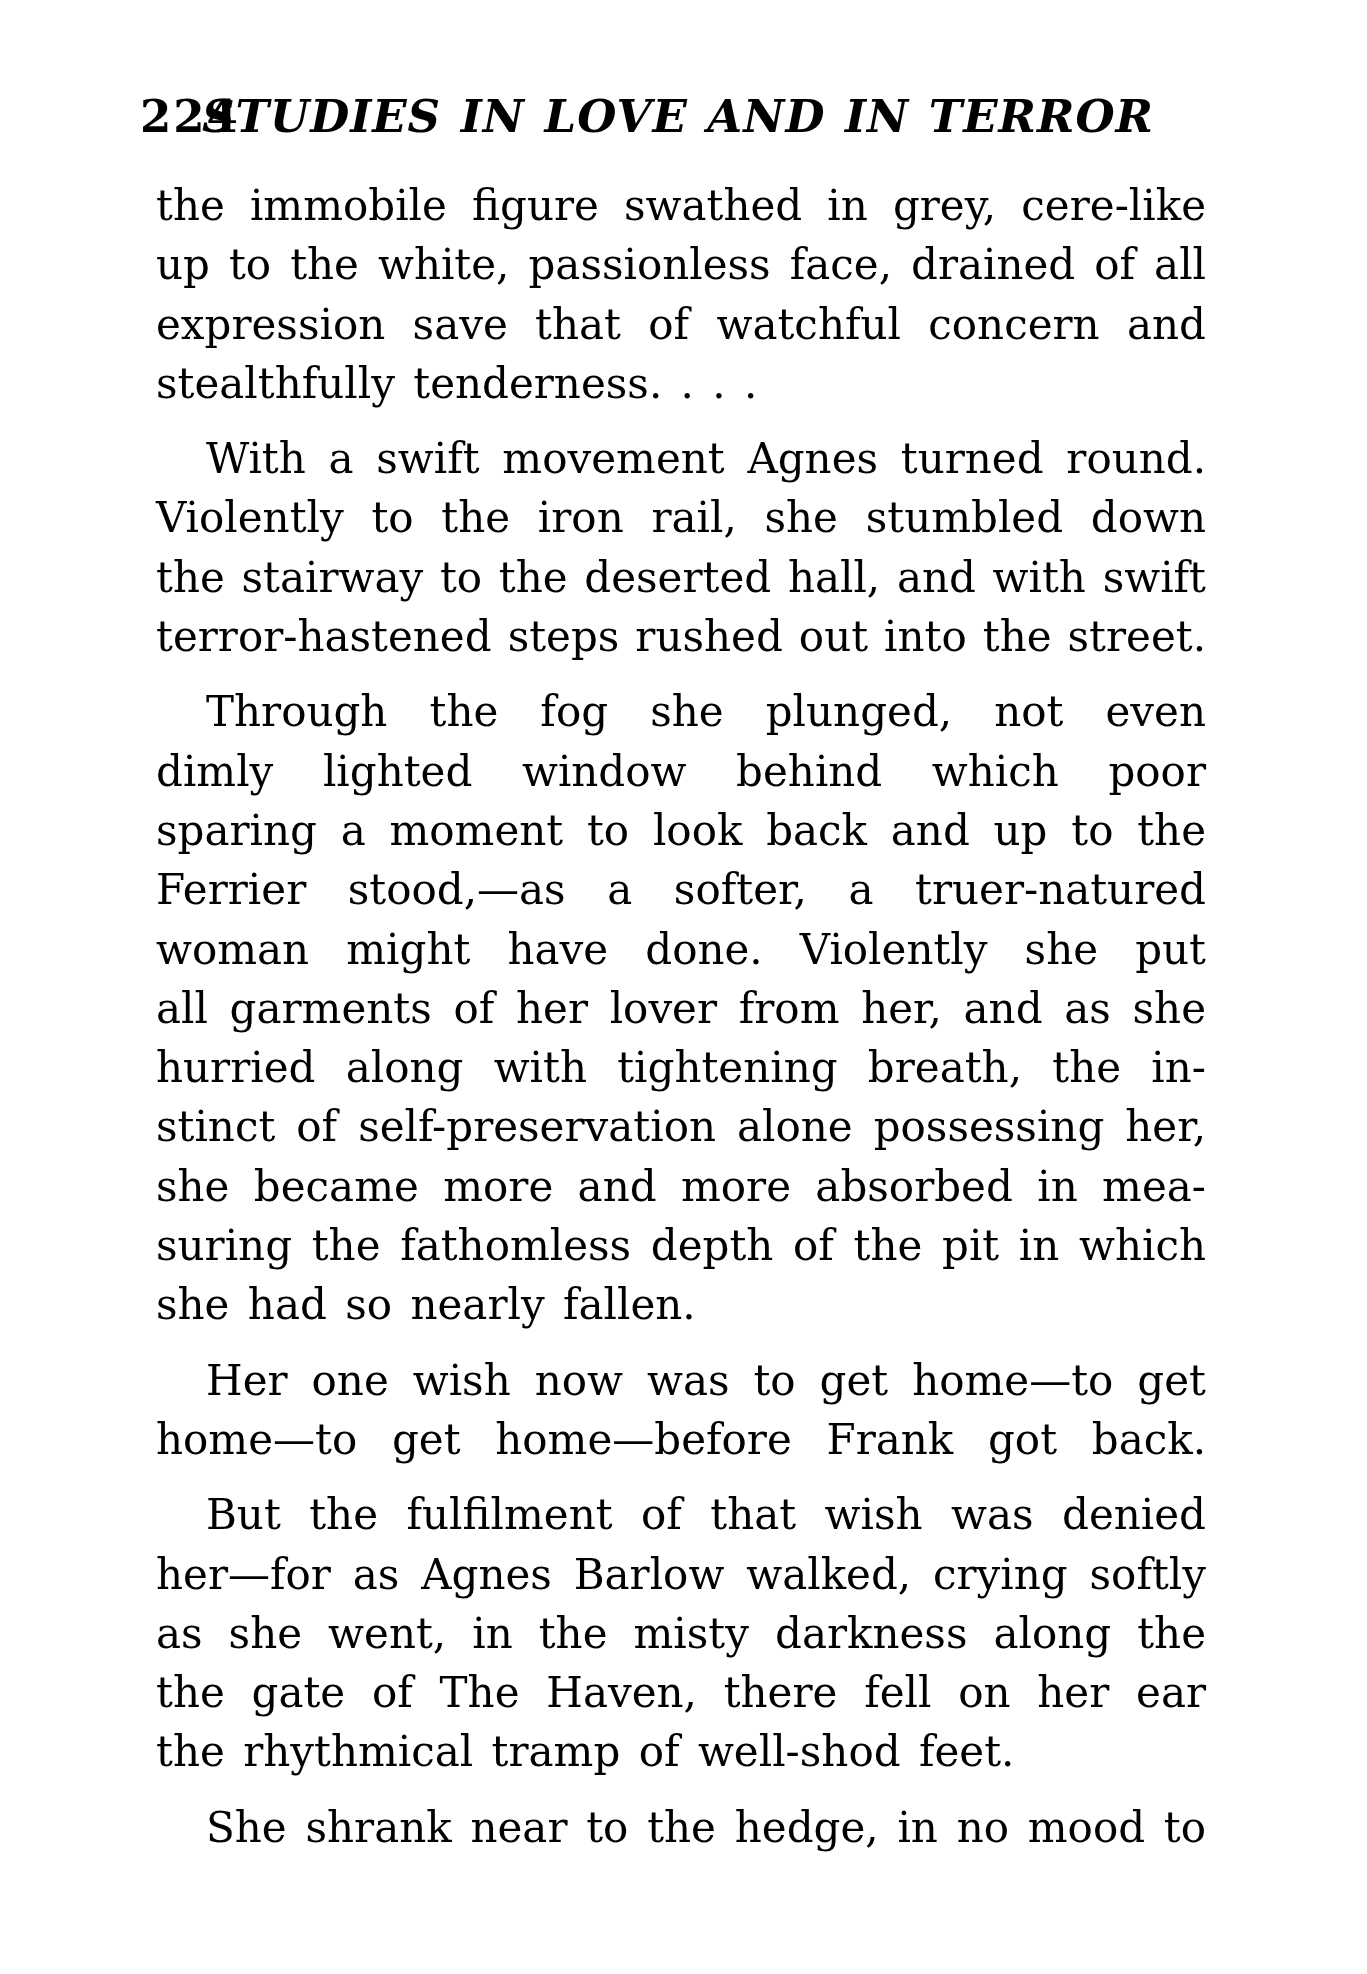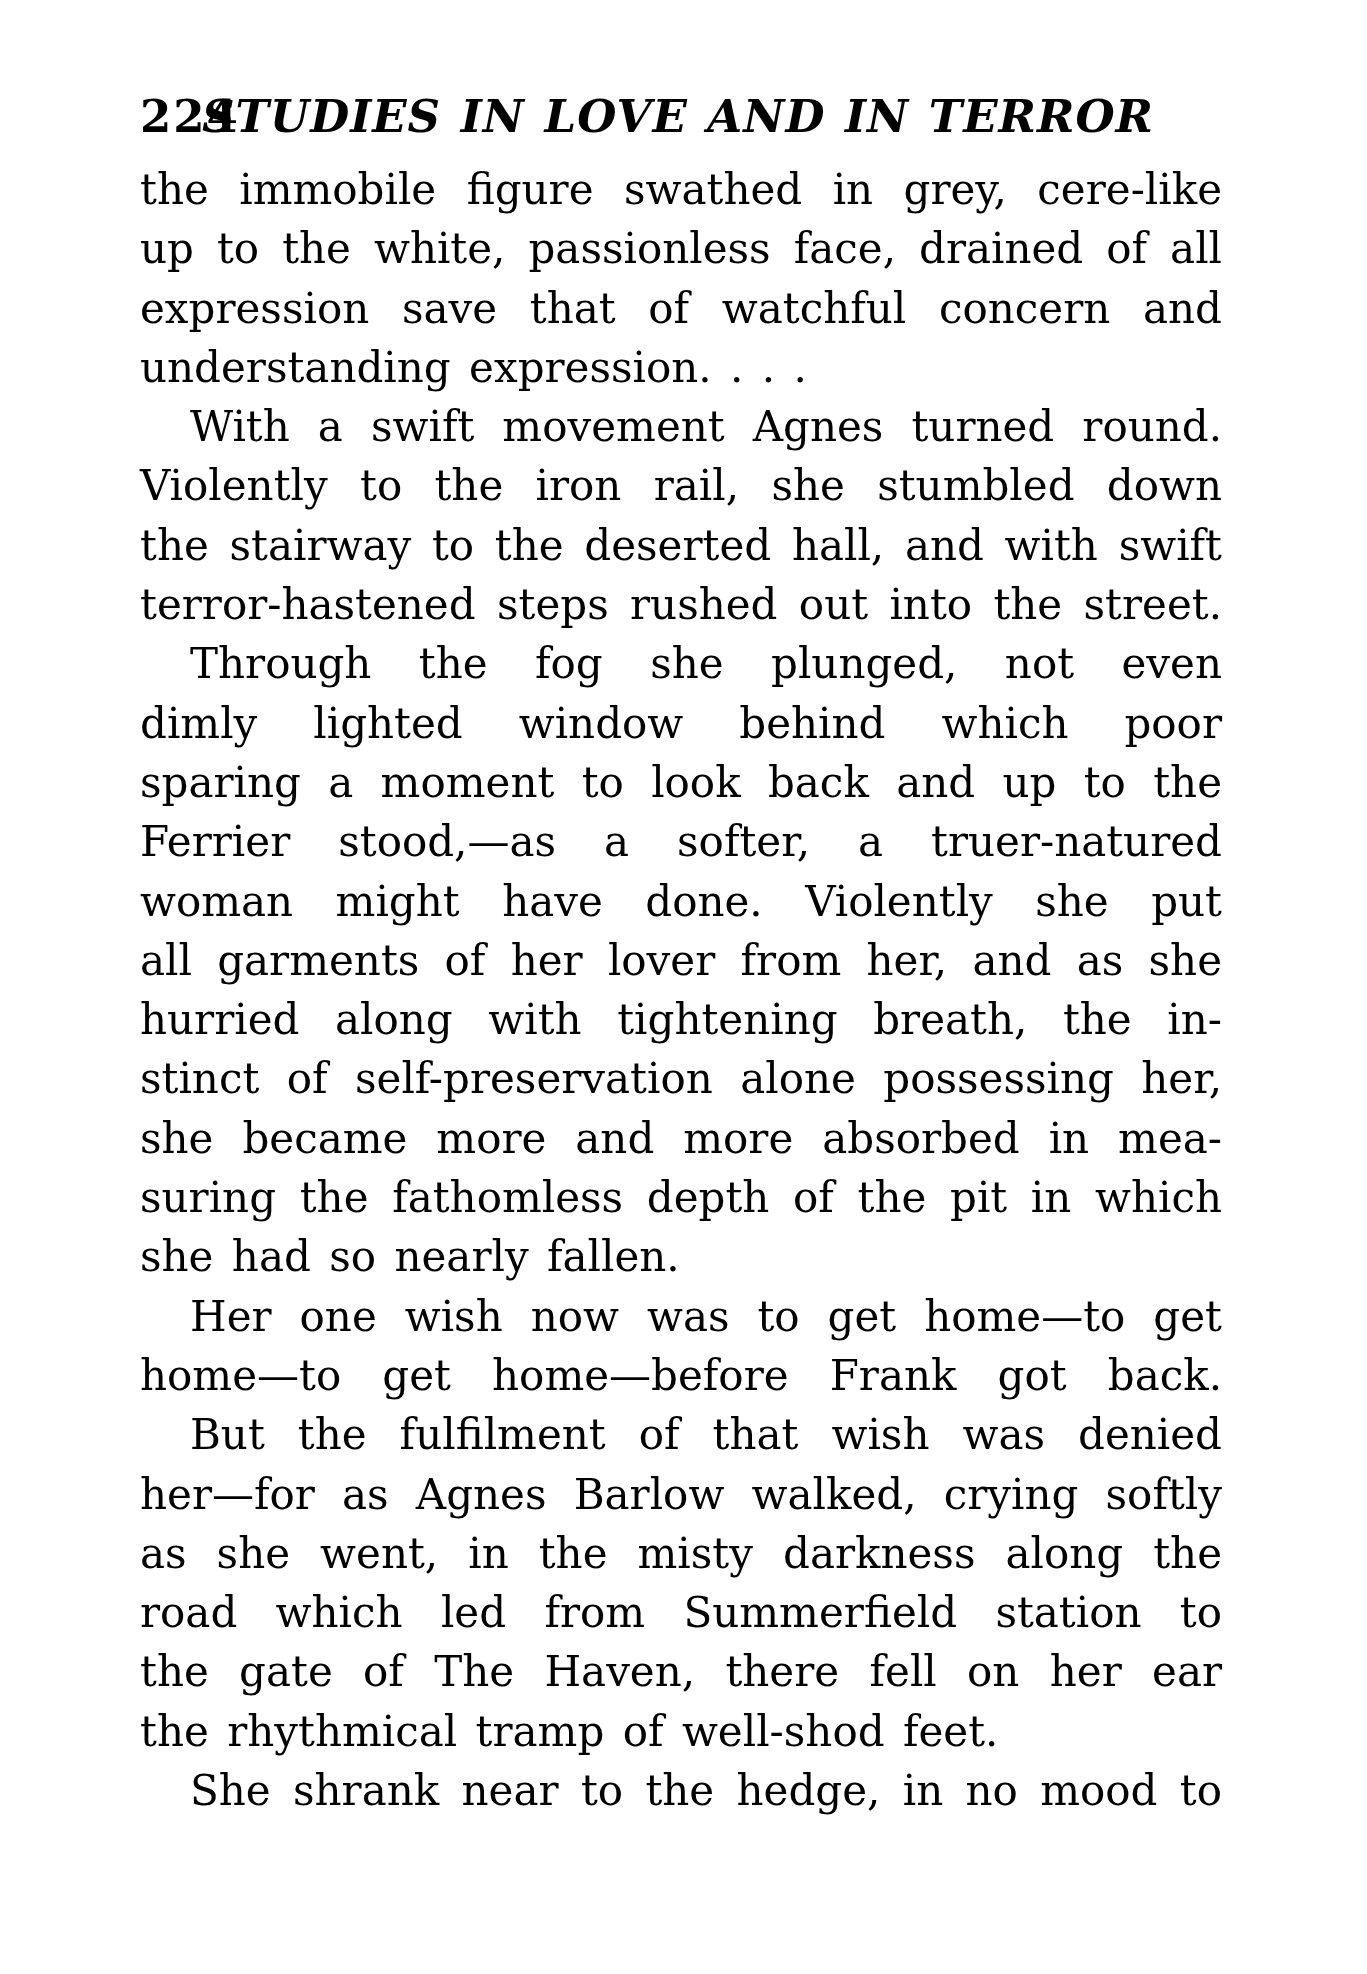--- a/index.html
+++ b/index.html
@@ -49,21 +49,21 @@
   
   .body-text {
     position: absolute;
     left: 140px;
     top: 160px;
     width: 1082px;
     font-size: 42px;
     line-height: 59.3px;
     word-spacing: 0.06em;
   }
-  .paragraph { margin: 0; padding: 0; }
+  .paragraph { margin: 16px; padding: 0; }
   .line {
     text-align: justify;
     text-align-last: justify;
   }
   .line.short {
     text-align-last: left;
     word-spacing: 0.12em;
   }
   .line.indent {
     text-indent: 50px;
@@ -75,21 +75,21 @@
 <div class="page">
   <div class="running-head">
     <span class="page-num">224</span>
     <span class="head-title">STUDIES IN LOVE AND IN TERROR</span>
   </div>
   <div class="body-text">
       <div class="paragraph">
         <div class="line">the immobile figure swathed in grey, cere-like</div>
         <div class="line">up to the white, passionless face, drained of all</div>
         <div class="line">expression save that of watchful concern and</div>
-        <div class="line short">understanding expression. . . .</div>
+        <div class="line short">stealthfully tenderness. . . .</div>
       </div>
       <div class="paragraph">
         <div class="line indent">With a swift movement Agnes turned round.</div>
         <div class="line">Violently to the iron rail, she stumbled down</div>
         <div class="line">the stairway to the deserted hall, and with swift</div>
         <div class="line">terror-hastened steps rushed out into the street.</div>
       </div>
       <div class="paragraph">
         <div class="line indent">Through the fog she plunged, not even</div>
         <div class="line">dimly lighted window behind which poor</div>
@@ -104,21 +104,20 @@
         <div class="line short">she had so nearly fallen.</div>
       </div>
       <div class="paragraph">
         <div class="line indent">Her one wish now was to get home—to get</div>
         <div class="line">home—to get home—before Frank got back.</div>
       </div>
       <div class="paragraph">
         <div class="line indent">But the fulfilment of that wish was denied</div>
         <div class="line">her—for as Agnes Barlow walked, crying softly</div>
         <div class="line">as she went, in the misty darkness along the</div>
-        <div class="line">road which led from Summerfield station to</div>
         <div class="line">the gate of The Haven, there fell on her ear</div>
         <div class="line short">the rhythmical tramp of well-shod feet.</div>
       </div>
       <div class="paragraph">
         <div class="line indent">She shrank near to the hedge, in no mood to</div>
       </div>
     </div>
 </div>
 
 </body></html>

